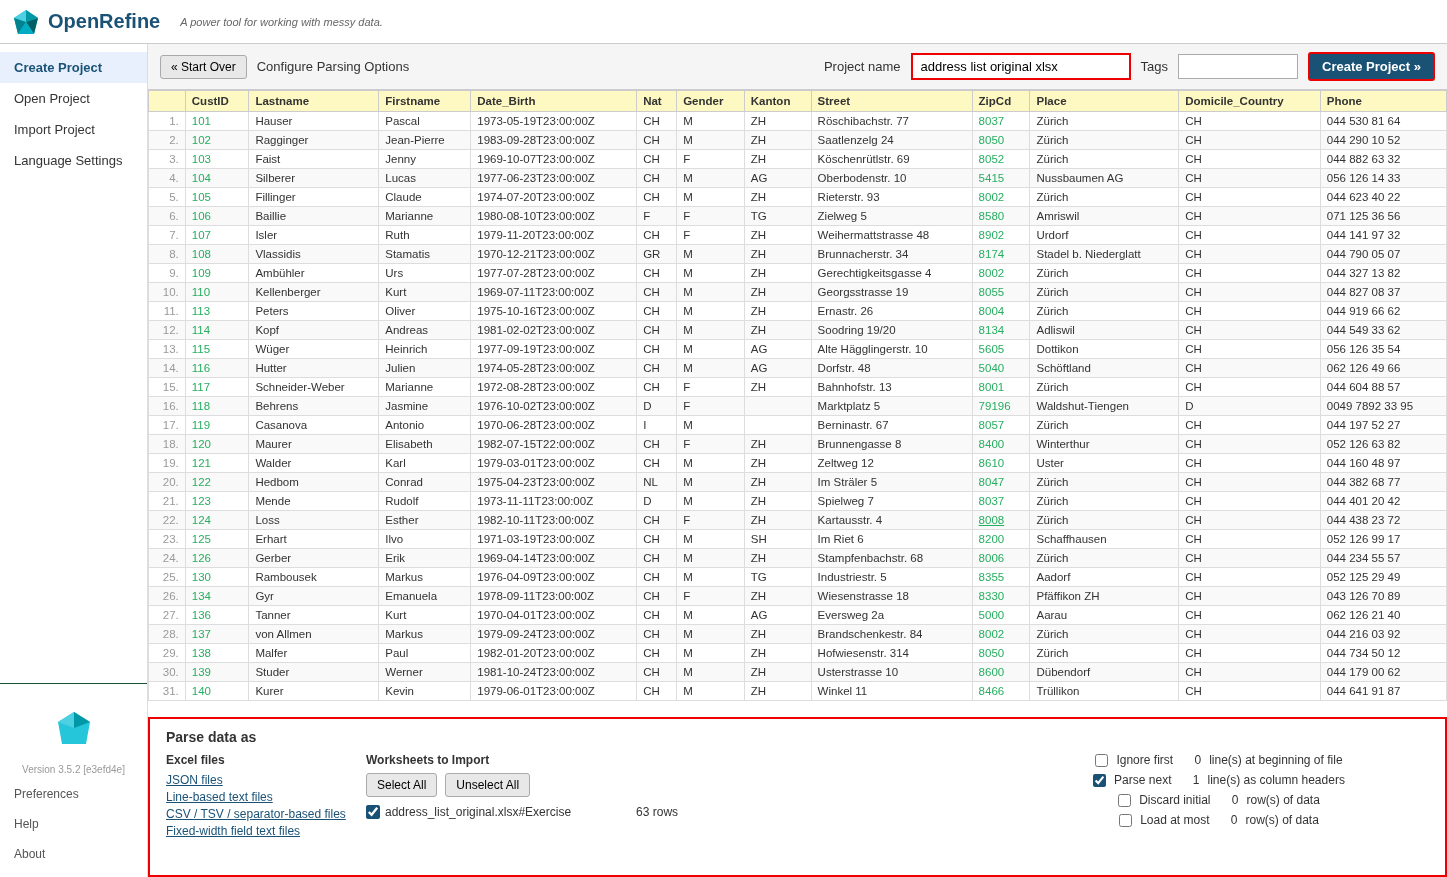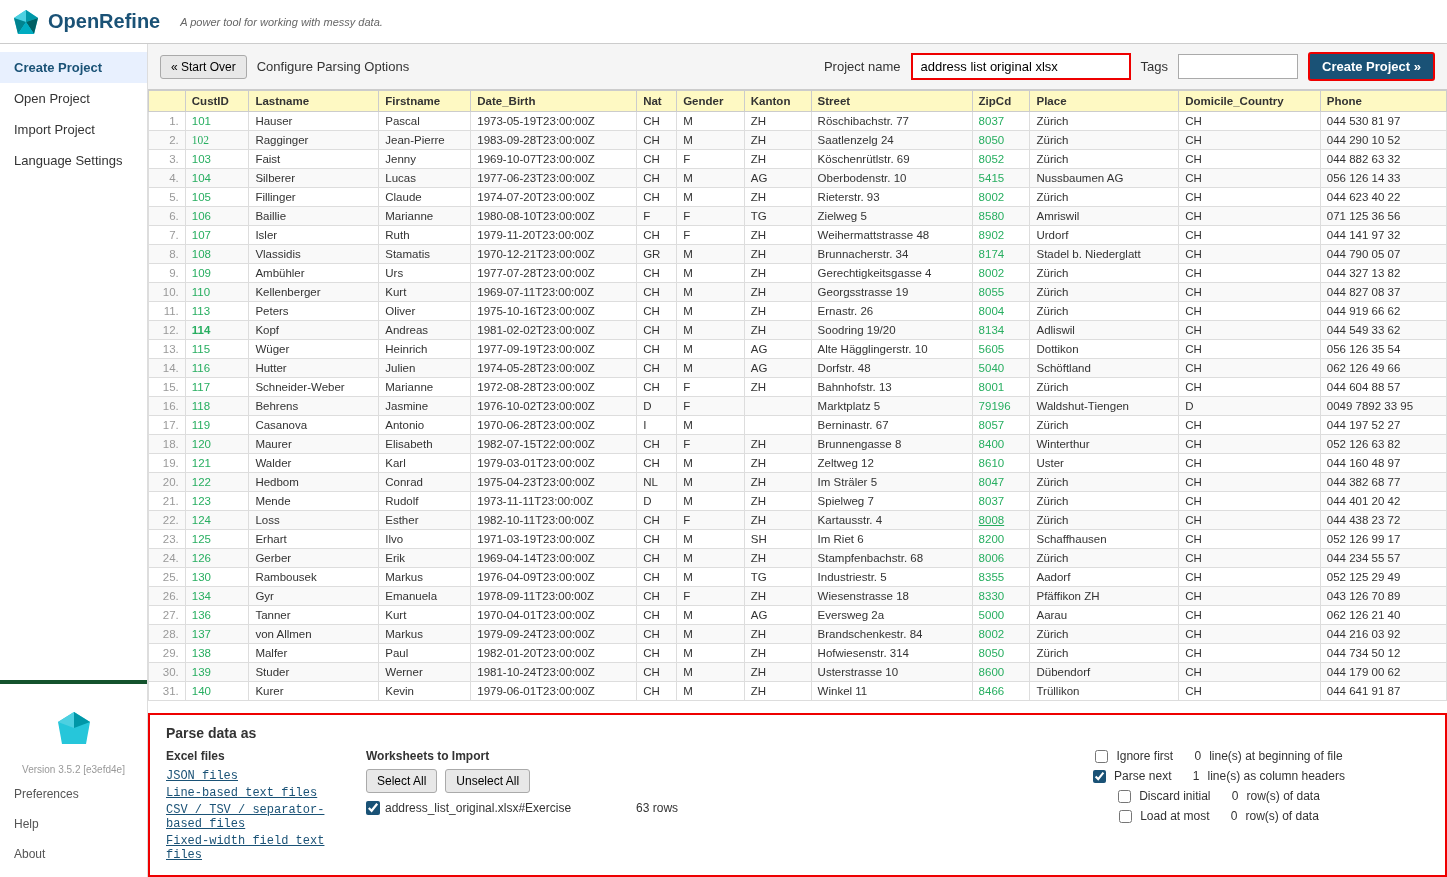--- a/index.html
+++ b/index.html
@@ -17,21 +17,21 @@
 
     
     #logo { display: flex; align-items: center; gap: 8px; margin-right: 20px; }
     #logo-diamond { width: 28px; height: 28px; }
     #logo-text { font-size: 20px; font-weight: bold; color: #1a5276; }
     #logo-tagline { font-size: 11px; color: #666; font-style: italic; }
 
     
     .sidebar-item { padding: 8px 14px; cursor: pointer; color: #333; font-size: 13px; }
     .sidebar-item.active { color: #1a5276; font-weight: bold; background: #e8f0fe; }
-    #sidebar-bottom { margin-top: auto; padding: 8px 0; border-top: 4px solid #14532d; }
+    #sidebar-bottom { margin-top: auto; padding: 8px 0; border-top: 1px solid #14532d; }
     #sidebar-bottom .sidebar-item { font-size: 12px; color: #555; }
     #sidebar-logo { display: flex; justify-content: center; padding: 16px; }
     #sidebar-version { font-size: 10px; color: #999; text-align: center; padding-bottom: 4px; }
 
     
     .btn { padding: 4px 10px; font-size: 12px; border: 1px solid #aaa; background: #e8e8e8; border-radius: 3px; cursor: pointer; }
     .btn-primary { background: #1a5276; color: #fff; border-color: #1a5276; font-size: 14px; font-weight: bold; padding: 6px 14px; border: 2px solid #e00; }
     #project-name-input { border: 2px solid #e00; padding: 4px 8px; font-size: 13px; width: 220px; }
     #toolbar-spacer { flex: 1; }
 
@@ -41,21 +41,21 @@
     tbody tr:nth-child(even) { background: #f9f9f9; }
     tbody tr:nth-child(odd) { background: #fff; }
     tbody td { border: 1px solid #ddd; padding: 3px 6px; white-space: nowrap; }
     .row-num { color: #999; text-align: right; }
 
     
     #parse-panel h3 { font-size: 14px; font-weight: bold; margin-bottom: 8px; color: #333; }
     #parse-layout { display: flex; gap: 20px; }
     #file-types { width: 180px; }
     #file-types h4 { font-size: 12px; font-weight: bold; margin-bottom: 6px; }
-    #file-types .ft-link { display: block; color: #1a5276; text-decoration: underline; cursor: pointer; font-size: 12px; margin-bottom: 3px; font-family: Liberation Mono, monospace; }
+    #file-types .ft-link { display: block; color: #1a5276; text-decoration: underline; cursor: pointer; font-size: 12px; margin-bottom: 3px; }
     #worksheets-panel { flex: 1; }
     #worksheets-panel h4 { font-size: 12px; font-weight: bold; margin-bottom: 6px; }
     #ws-buttons { display: flex; gap: 8px; margin-bottom: 8px; }
     #ws-row { display: flex; align-items: center; gap: 5px; }
     #ws-checkbox { width: 14px; height: 14px; accent-color: #1a5276; }
     #options-panel { width: 380px; display: grid; grid-template-columns: auto 1fr auto 1fr; gap: 6px 10px; align-items: center; }
     .parse-border { border: 2px solid #e00; padding: 8px; }
   </style>
 </head>
 <body>
@@ -140,25 +140,25 @@
                 <td>Hauser</td>
                 <td>Pascal</td>
                 <td>1973-05-19T23:00:00Z</td>
                 <td>CH</td>
                 <td>M</td>
                 <td>ZH</td>
                 <td>Röschibachstr. 77</td>
                 <td style="color: rgb(39, 174, 96);">8037</td>
                 <td>Zürich</td>
                 <td>CH</td>
-                <td>044 530 81 97</td>
+                <td>044 530 81 64</td>
               </tr>
               <tr>
                 <td class="row-num">2.</td>
-                <td style="color: rgb(39, 174, 96); font-family: Liberation Serif, serif;">102</td>
+                <td style="color: rgb(39, 174, 96);">102</td>
                 <td>Ragginger</td>
                 <td>Jean-Pierre</td>
                 <td>1983-09-28T23:00:00Z</td>
                 <td>CH</td>
                 <td>M</td>
                 <td>ZH</td>
                 <td>Saatlenzelg 24</td>
                 <td style="color: rgb(39, 174, 96);">8050</td>
                 <td>Zürich</td>
                 <td>CH</td>
@@ -294,21 +294,21 @@
                 <td>M</td>
                 <td>ZH</td>
                 <td>Ernastr. 26</td>
                 <td style="color: rgb(39, 174, 96);">8004</td>
                 <td>Zürich</td>
                 <td>CH</td>
                 <td>044 919 66 62</td>
               </tr>
               <tr>
                 <td class="row-num">12.</td>
-                <td style="color: rgb(39, 174, 96); font-weight: bold;">114</td>
+                <td style="color: rgb(39, 174, 96);">114</td>
                 <td>Kopf</td>
                 <td>Andreas</td>
                 <td>1981-02-02T23:00:00Z</td>
                 <td>CH</td>
                 <td>M</td>
                 <td>ZH</td>
                 <td>Soodring 19/20</td>
                 <td style="color: rgb(39, 174, 96);">8134</td>
                 <td>Adliswil</td>
                 <td>CH</td>

